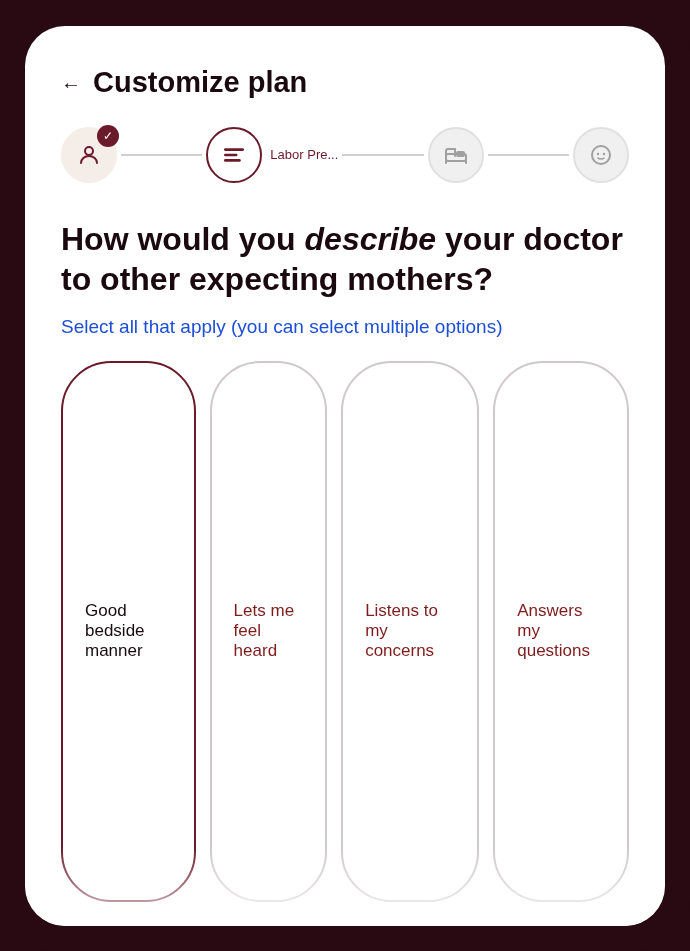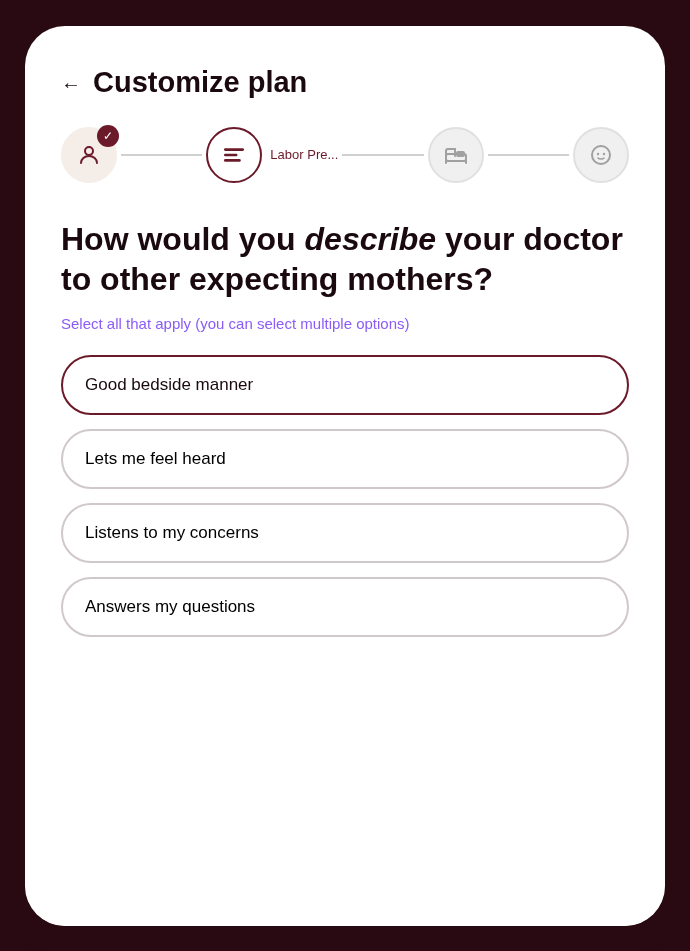--- a/index.html
+++ b/index.html
@@ -153,46 +153,46 @@
       line-height: 1.25;
       margin-bottom: 14px;
     }
 
     .question-title em {
       font-style: italic;
       font-weight: 700;
     }
 
     .question-subtitle {
-      font-size: 15px;
-      color: #8b5cf6;
+      font-size: 19px;
+      color: #1d4ed8;
       line-height: 1.5;
     }
 
     
     .options-section {
       display: flex;
-      flex-direction: column;
+      flex-direction: row;
       gap: 14px;
       flex: 1;
     }
 
     .option-row {
       display: flex;
       gap: 12px;
     }
 
     .option-btn {
       padding: 18px 22px;
       border-radius: 50px;
       border: 2px solid #d0c8ca;
       background: white;
       font-size: 17px;
       font-weight: 500;
-      color: #000000;
+      color: #7f1d1d;
       cursor: pointer;
       text-align: left;
       display: flex;
       align-items: center;
     }
 
     .option-btn.selected {
       border-color: #6b1a2a;
       background: white;
       color: #1a0a0f;

